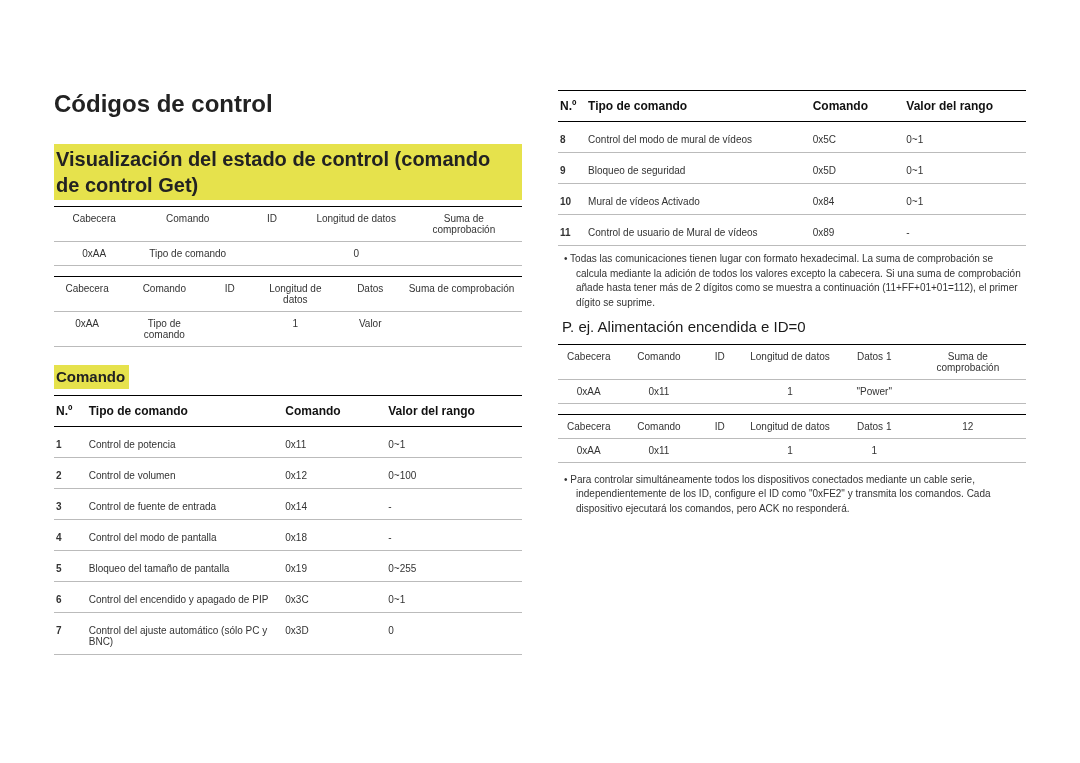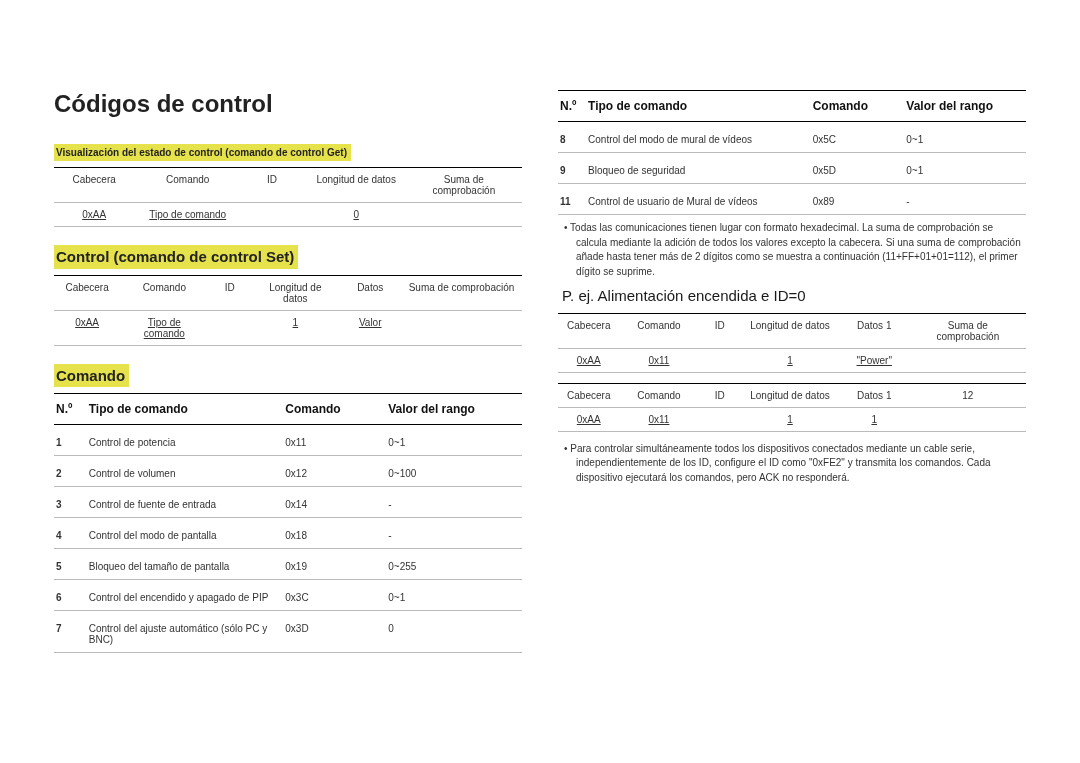--- a/index.html
+++ b/index.html
@@ -31,21 +31,21 @@
     display: inline-block;
     background: #e6e24c;
     padding: 2px 4px 2px 2px;
     font-weight: 600;
     font-size: 15px;
     color: #222;
     margin: 8px 0 6px 0;
     line-height: 1.3;
   }
   .sec-head.big {
-    font-size: 10px;
+    font-size: 20px;
   }
   table {
     border-collapse: collapse;
     width: 100%;
     font-size: 10px;
     color: #333;
   }
   table.cmd th, table.cmd td {
     text-align: left;
     padding: 12px 6px 7px 2px;
@@ -75,21 +75,20 @@
   table.simple th {
     padding: 6px 6px 6px 2px;
     border-top: 1px solid #000;
     border-bottom: 1px solid #bbb;
     vertical-align: top;
   }
   table.simple td {
     padding: 6px 6px 6px 2px;
     border-bottom: 1px solid #bbb;
     vertical-align: top;
-    text-decoration: underline;
   }
 
   .note {
     font-size: 10px;
     line-height: 1.45;
     color: #333;
     margin: 6px 0 6px 18px;
     text-indent: -12px;
   }
   .note::before {
@@ -131,21 +130,20 @@
       <tr>
         <td>0xAA</td>
         <td>Tipo de comando</td>
         <td></td>
         <td>0</td>
         <td></td>
       </tr>
     </tbody>
       </table>
 
-    <div class="sec-head">Control (comando de control Set)</div>
     <table class="simple">
       <tbody>
           <tr>
         <th style="width:15%">Cabecera</th>
         <th style="width:18%">Comando</th>
         <th style="width:10%">ID</th>
         <th style="width:18%">Longitud de datos</th>
         <th style="width:14%">Datos</th>
         <th style="width:25%">Suma de comprobación</th>
       </tr>
@@ -235,20 +233,26 @@
             <td>0x5C</td>
             <td>0~1</td>
           </tr>
           <tr>
             <td style="font-weight:600">9</td>
             <td>Bloqueo de seguridad</td>
             <td>0x5D</td>
             <td>0~1</td>
           </tr>
           <tr>
+            <td style="font-weight:600">10</td>
+            <td>Mural de vídeos Activado</td>
+            <td>0x84</td>
+            <td>0~1</td>
+          </tr>
+          <tr>
             <td style="font-weight:600">11</td>
             <td>Control de usuario de Mural de vídeos</td>
             <td>0x89</td>
             <td>-</td>
           </tr>
         </tbody>
     </table>
 
     <div class="note">Todas las comunicaciones tienen lugar con formato hexadecimal. La suma de comprobación se calcula mediante la adición de todos los valores excepto la cabecera. Si una suma de comprobación añade hasta tener más de 2 dígitos como se muestra a continuación (11+FF+01+01=112), el primer dígito se suprime.</div>
     <div class="note-plain">P. ej. Alimentación encendida e ID=0</div>

